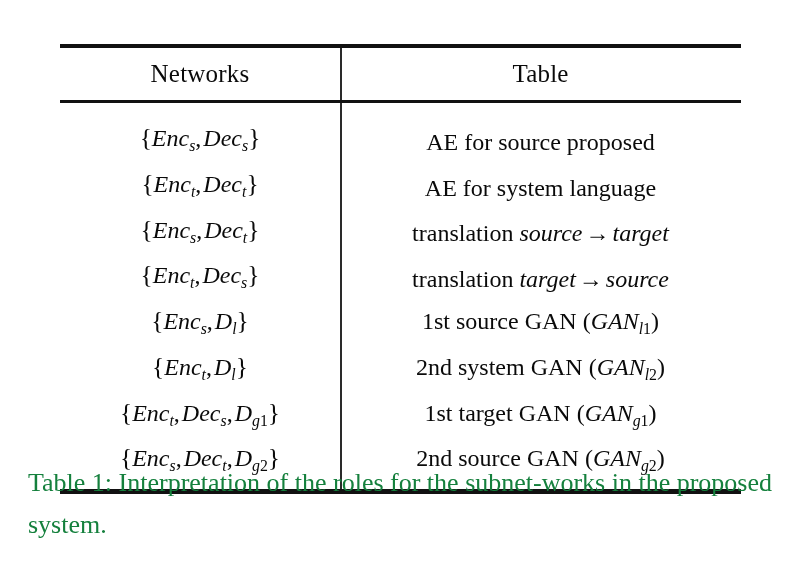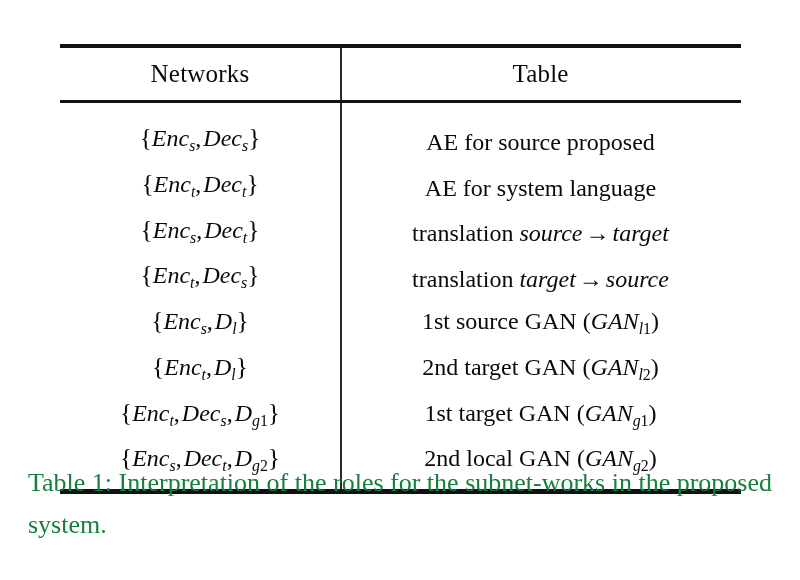--- a/index.html
+++ b/index.html
@@ -180,29 +180,29 @@
             <tr>
               <td class="body-cell"><span class="brace">{</span><span class="mi">Enc</span><span class="sub">t</span><span class="comma">,</span><span class="mi">Dec</span><span class="sub">s</span><span class="brace">}</span></td>
               <td class="body-cell"><span class="roman">translation </span><span class="mi">target</span><span class="arrow">→</span><span class="mi">source</span></td>
             </tr>
             <tr>
               <td class="body-cell"><span class="brace">{</span><span class="mi">Enc</span><span class="sub">s</span><span class="comma">,</span><span class="mi">D</span><span class="sub">l</span><span class="brace">}</span></td>
               <td class="body-cell"><span class="roman">1st source GAN </span><span class="paren">(</span><span class="mi">GAN</span><span class="sub">l</span><span class="subn">1</span><span class="paren">)</span></td>
             </tr>
             <tr>
               <td class="body-cell"><span class="brace">{</span><span class="mi">Enc</span><span class="sub">t</span><span class="comma">,</span><span class="mi">D</span><span class="sub">l</span><span class="brace">}</span></td>
-              <td class="body-cell"><span class="roman">2nd target GAN </span><span class="paren">(</span><span class="mi">GAN</span><span class="sub">l</span><span class="subn">2</span><span class="paren">)</span></td>
+              <td class="body-cell"><span class="roman">2nd system GAN </span><span class="paren">(</span><span class="mi">GAN</span><span class="sub">l</span><span class="subn">2</span><span class="paren">)</span></td>
             </tr>
             <tr>
               <td class="body-cell"><span class="brace">{</span><span class="mi">Enc</span><span class="sub">t</span><span class="comma">,</span><span class="mi">Dec</span><span class="sub">s</span><span class="comma">,</span><span class="mi">D</span><span class="sub">g</span><span class="subn">1</span><span class="brace">}</span></td>
               <td class="body-cell"><span class="roman">1st target GAN </span><span class="paren">(</span><span class="mi">GAN</span><span class="sub">g</span><span class="subn">1</span><span class="paren">)</span></td>
             </tr>
             <tr>
               <td class="body-cell"><span class="brace">{</span><span class="mi">Enc</span><span class="sub">s</span><span class="comma">,</span><span class="mi">Dec</span><span class="sub">t</span><span class="comma">,</span><span class="mi">D</span><span class="sub">g</span><span class="subn">2</span><span class="brace">}</span></td>
-              <td class="body-cell"><span class="roman">2nd local GAN </span><span class="paren">(</span><span class="mi">GAN</span><span class="sub">g</span><span class="subn">2</span><span class="paren">)</span></td>
+              <td class="body-cell"><span class="roman">2nd source GAN </span><span class="paren">(</span><span class="mi">GAN</span><span class="sub">g</span><span class="subn">2</span><span class="paren">)</span></td>
             </tr>
           </tbody>
       </table>
       <div class="vdiv"></div>
     </div>
 
     <div class="rule-bottom"></div>
   </div>
 
   <div class="caption">Table 1: Interpretation of the roles for the subnet-works in the proposed system.</div>

